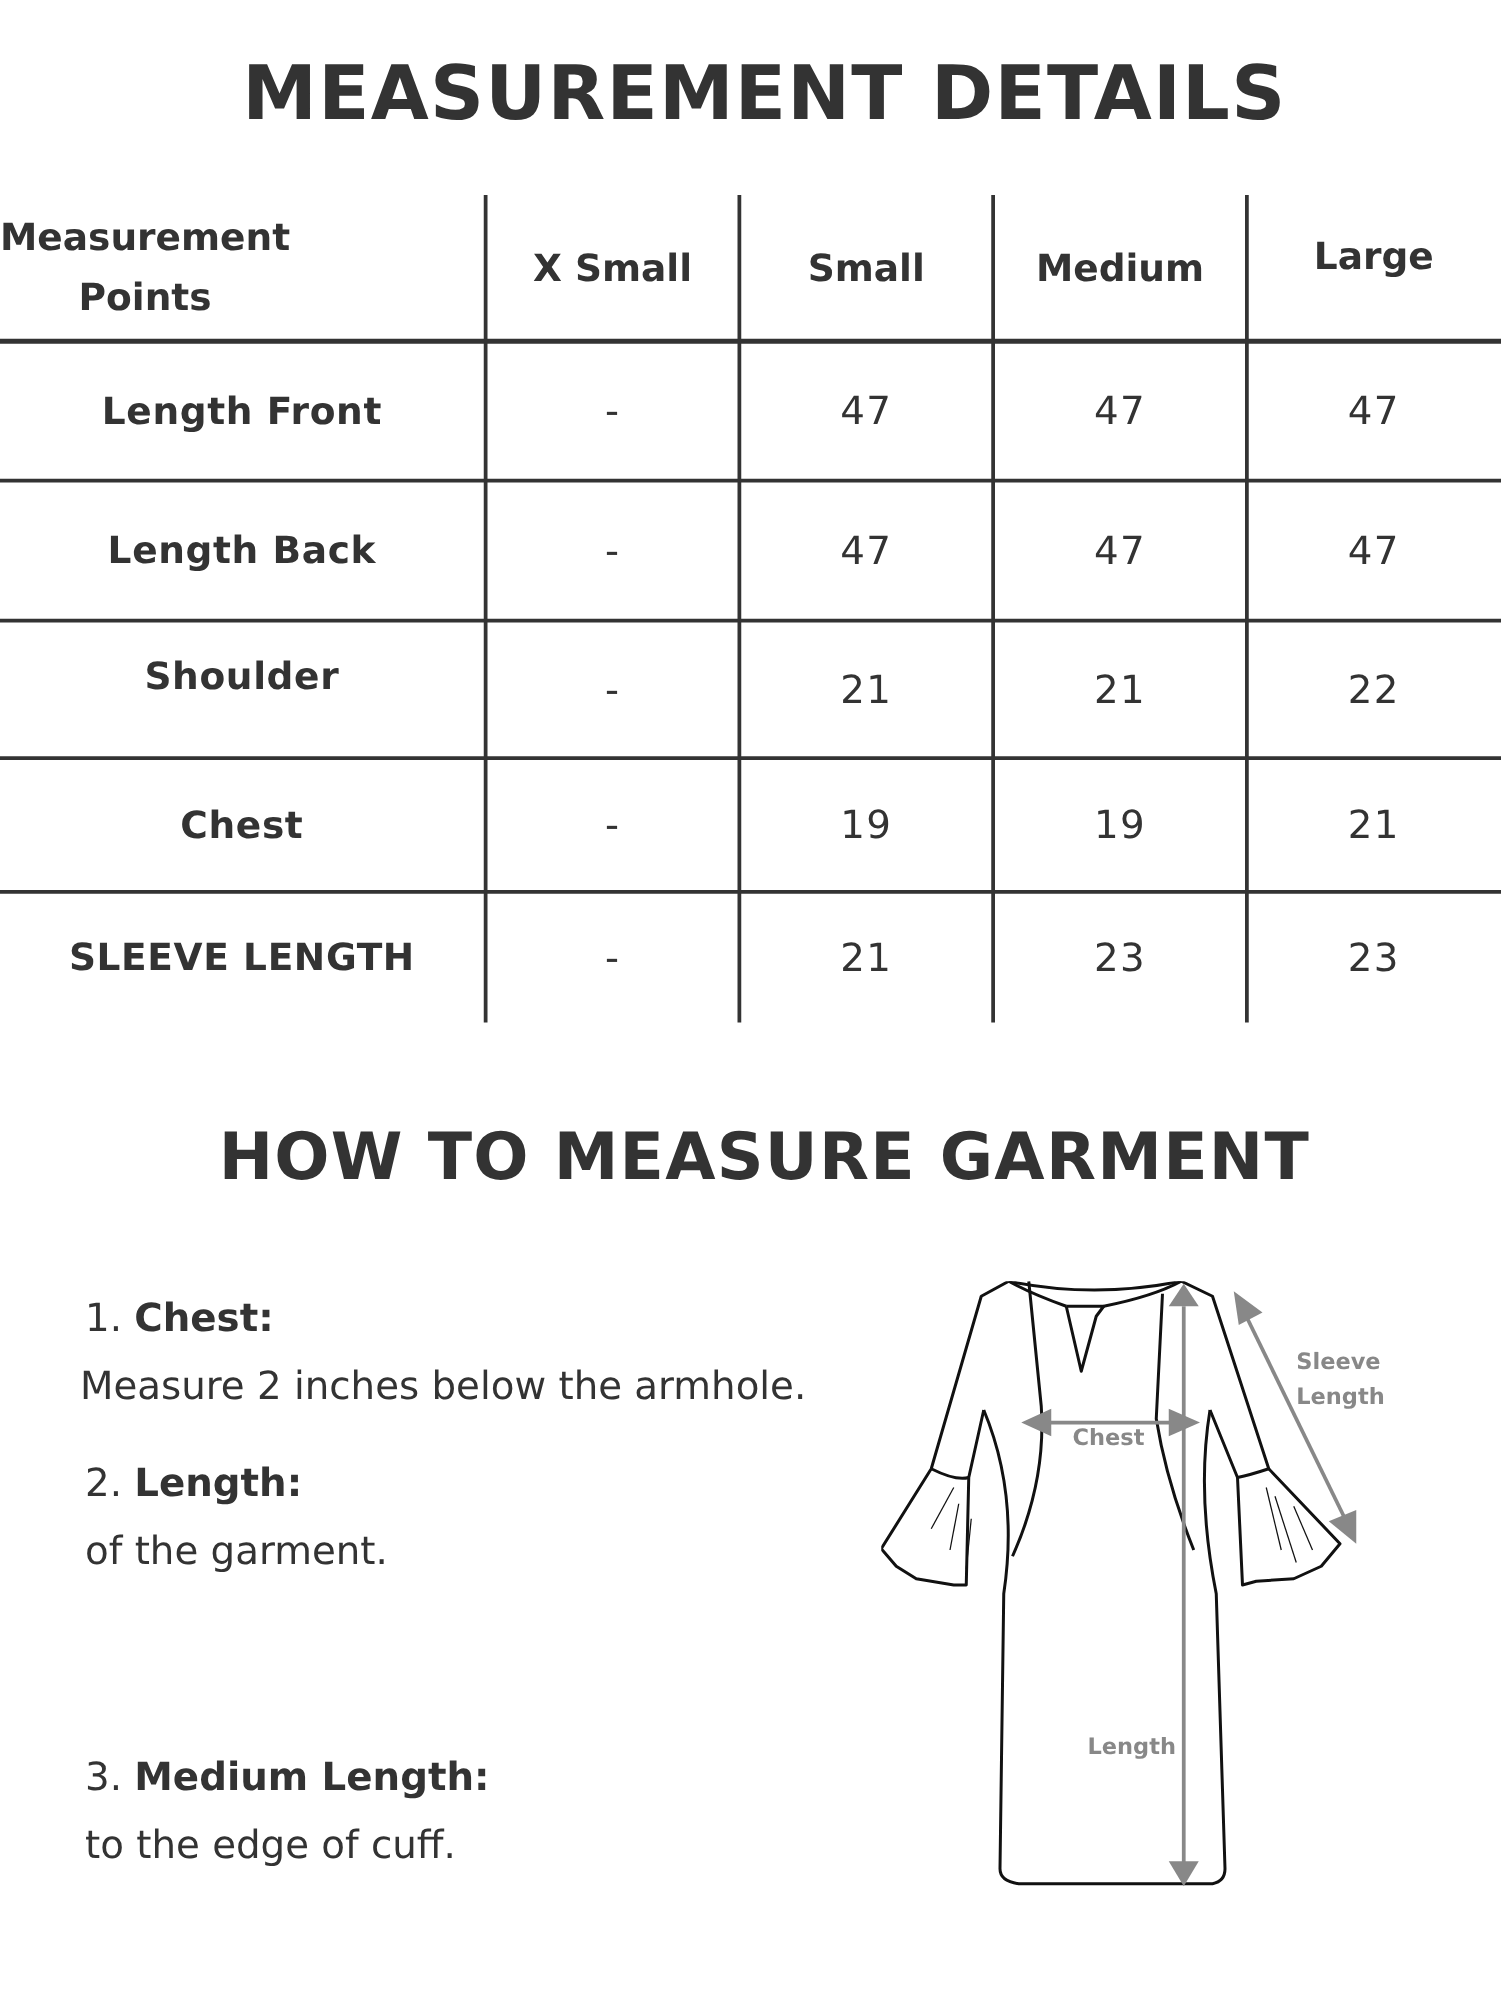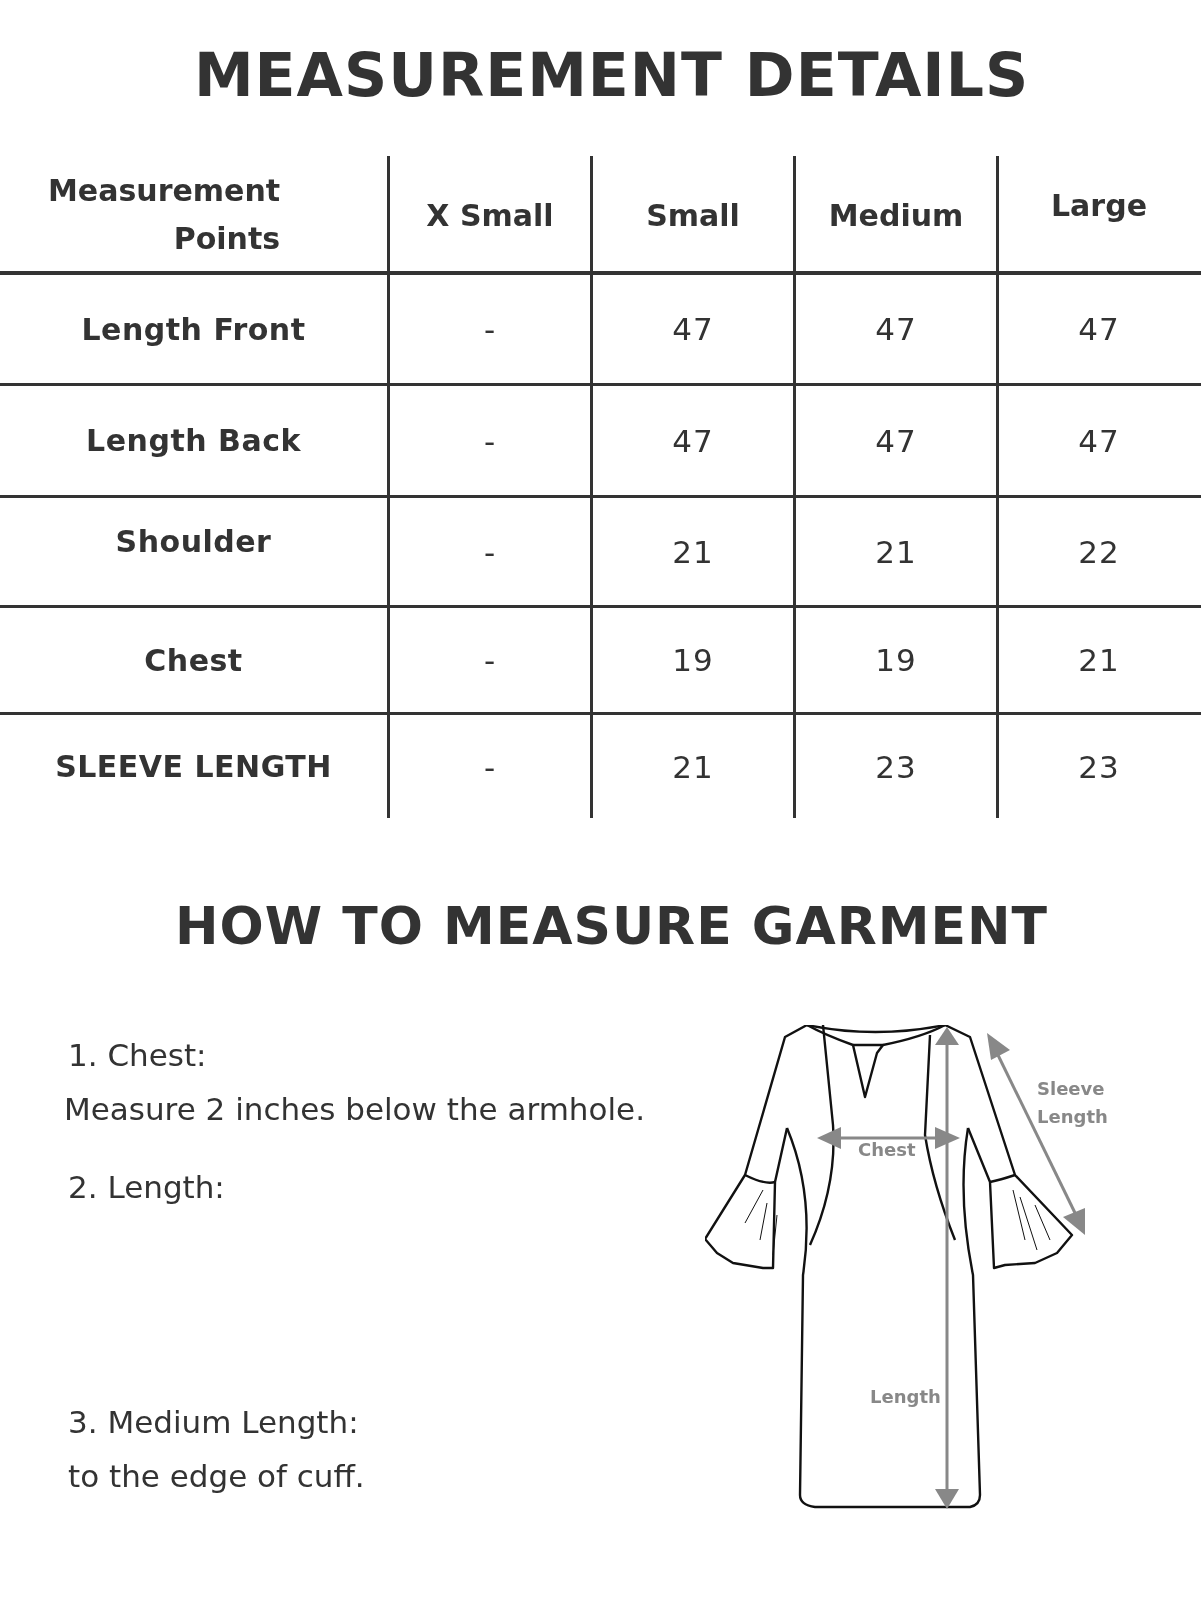--- a/index.html
+++ b/index.html
@@ -11,25 +11,25 @@
   #title2 { top:896px; font-size:52px; }
 
   
   .vline { position:absolute; top:156px; width:3px; height:662px; background:#333; }
   .hline { position:absolute; left:0; width:1201px; background:#333; }
   .cell { position:absolute; display:flex; align-items:center; justify-content:center;
           text-align:center; font-family:"DejaVu Sans", sans-serif; }
   .hdr { font-weight:bold; font-size:30px; }
   .rowlabel { font-size:30px; letter-spacing:0.5px;font-weight:bold; }
   .val { font-size:31px; letter-spacing:1px; }
-  .hdr-first { justify-content:flex-start; text-align:right; padding-left:48px; line-height:48px; }
+  .hdr-first { justify-content:flex-start; text-align:center; line-height:48px; }
 
   
   .inst { position:absolute; left:68px; font-family:"DejaVu Sans", sans-serif; font-size:31px; line-height:54px; color:#333; }
-  .inst b { font-weight:normal; }
+  .inst b { font-weight:bold; }
   .diagram { position:absolute; left:705px; top:1025px; }
   .dlabel { font-family:"DejaVu Sans", sans-serif; font-weight:bold; fill:#888888; }
 </style>
 </head>
 <body>
 
 <div id="title1" class="title">MEASUREMENT DETAILS</div>
 
 <div>
 
@@ -89,20 +89,21 @@
 </div>
 
 <div id="title2" class="title">HOW TO MEASURE GARMENT</div>
 
 <div class="inst" style="top:1028px">
   <div><span>1.</span> <b>Chest:</b></div>
   <div style="margin-left:-4px">Measure 2 inches  below the armhole.</div>
 </div>
 <div class="inst" style="top:1160px">
   <div><span>2.</span> <b>Length:</b></div>
+  <div>of the garment.</div>
 </div>
 <div class="inst" style="top:1395px">
   <div><span>3.</span> <b>Medium Length:</b></div>
   <div>to the edge of cuff.</div>
 </div>
 
 <svg class="diagram" width="440" height="520" viewBox="0 0 440 520">
   <g fill="none" stroke="#111" stroke-width="2.4" stroke-linejoin="round">
 
     <path d="M 102 0 Q 170 14 240 0"></path>

